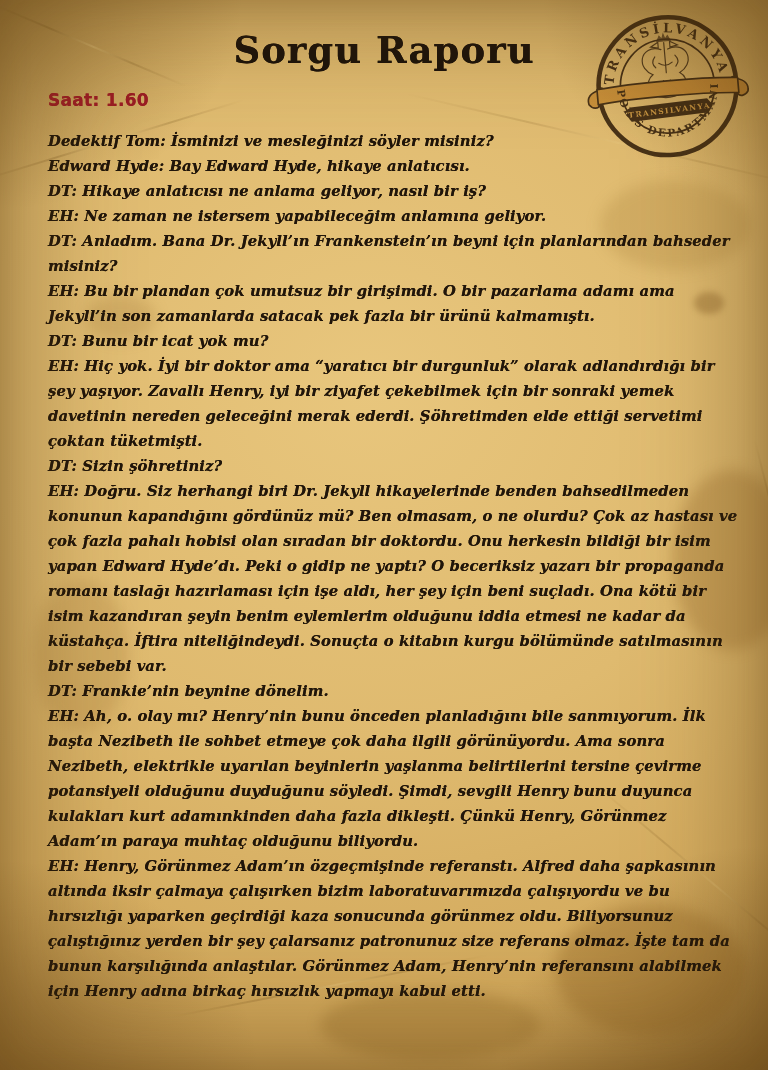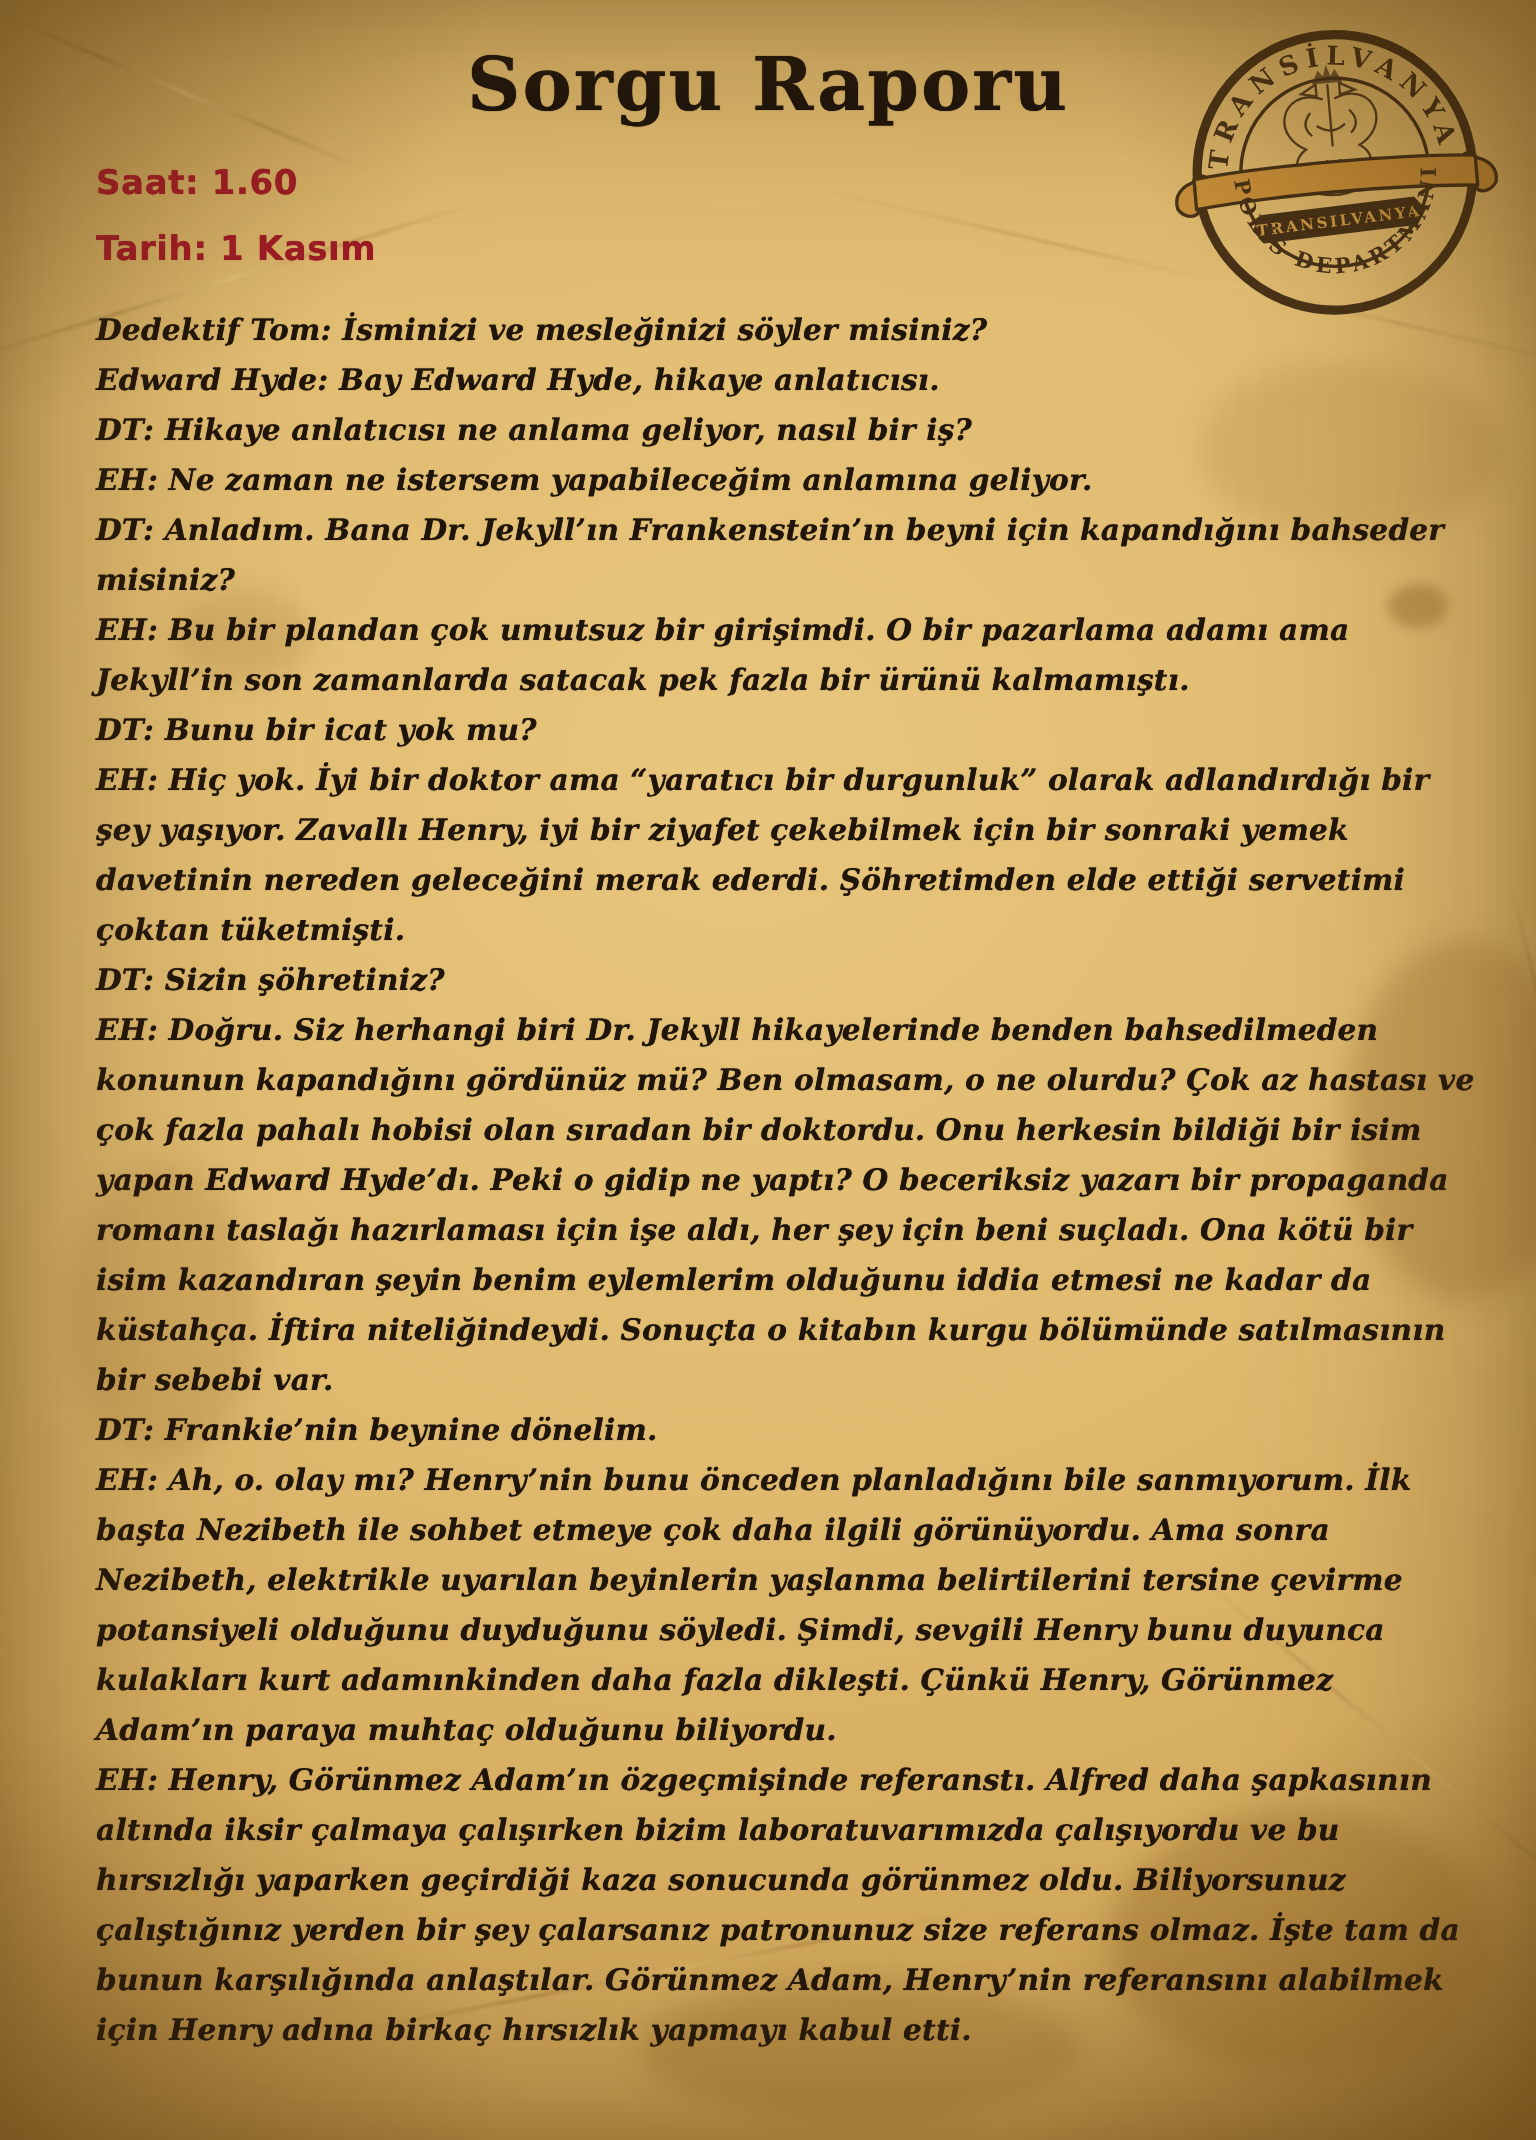--- a/index.html
+++ b/index.html
@@ -32,21 +32,21 @@
   .crease{position:absolute;height:2px;z-index:1;opacity:.55;filter:blur(.6px);
     background:linear-gradient(90deg,rgba(110,76,25,0),rgba(110,76,25,.45) 30%,rgba(238,210,140,.55) 52%,rgba(110,76,25,.40) 72%,rgba(110,76,25,0));}
   .crease.c1{left:-30px;top:140px;width:280px;transform:rotate(-17deg);}
   .crease.c2{left:-16px;top:44px;width:210px;transform:rotate(23deg);}
   .crease.c3{left:660px;top:560px;width:250px;transform:rotate(76deg);}
   .crease.c4{left:170px;top:985px;width:320px;transform:rotate(-11deg);}
   .crease.c5{left:400px;top:140px;width:420px;transform:rotate(13deg);opacity:.35;}
   .crease.c6{left:560px;top:880px;width:300px;transform:rotate(40deg);opacity:.4;}
 
   .page-title{
-    position:relative;z-index:2;margin:12px;padding-top:8px;
+    position:relative;z-index:2;margin:0;padding-top:28px;
     text-align:center;
     font:700 37px/44px "DejaVu Serif",serif;
     letter-spacing:1px;color:#18100a;
     text-shadow:0 0 .5px #18100a;
   }
   .meta{position:relative;z-index:2;margin:18px 0 0 48px;}
   .meta-line{
     font:700 17px/20px "DejaVu Sans",sans-serif;
     color:#9b1c24;margin-bottom:13px;letter-spacing:.3px;
     text-shadow:0 0 .4px #9b1c24;
@@ -82,21 +82,20 @@
   <div class="crease c2"></div>
   <div class="crease c3"></div>
   <div class="crease c4"></div>
   <div class="crease c5"></div>
   <div class="crease c6"></div>
 
   <h1 class="page-title">Sorgu Raporu</h1>
 
   <div class="meta">
     <div class="meta-line">Saat: 1.60</div>
-    <div class="meta-line">Tarih: 1 Kasım</div>
   </div>
 
   <svg class="stamp" viewBox="0 0 200 190" aria-hidden="true">
     <defs>
       <path id="arcTop" d="M 36,88 A 64,64 0 0 1 164,88" fill="none"></path>
       <path id="arcBot" d="M 40,88 A 60,60 0 0 0 160,88" fill="none"></path>
     </defs>
     <g stroke="#3b2b18" fill="none">
       <circle cx="100" cy="88" r="82" stroke-width="5.5"></circle>
       <circle cx="100" cy="88" r="56" stroke-width="2"></circle>
@@ -135,21 +134,21 @@
     <text font-size="12.5" font-weight="bold" letter-spacing="2.6" fill="#3b2b18" font-family="DejaVu Serif, serif">
       <textPath href="#arcBot" startOffset="50%" text-anchor="middle">POLİS DEPARTMANI</textPath>
     </text>
   </svg>
 
   <div class="dialogue">
     <p>Dedektif Tom: İsminizi ve mesleğinizi söyler misiniz?</p>
     <p>Edward Hyde: Bay Edward Hyde, hikaye anlatıcısı.</p>
     <p>DT: Hikaye anlatıcısı ne anlama geliyor, nasıl bir iş?</p>
     <p>EH: Ne zaman ne istersem yapabileceğim anlamına geliyor.</p>
-    <p>DT: Anladım. Bana Dr. Jekyll’ın Frankenstein’ın beyni için kapandığını bahseder misiniz?</p>
+    <p>DT: Anladım. Bana Dr. Jekyll’ın Frankenstein’ın beyni için planlarından bahseder misiniz?</p>
     <p>EH: Bu bir plandan çok umutsuz bir girişimdi. O bir pazarlama adamı ama Jekyll’in son zamanlarda satacak pek fazla bir ürünü kalmamıştı.</p>
     <p>DT: Bunu bir icat yok mu?</p>
     <p>EH: Hiç yok. İyi bir doktor ama “yaratıcı bir durgunluk” olarak adlandırdığı bir şey yaşıyor. Zavallı Henry, iyi bir ziyafet çekebilmek için bir sonraki yemek davetinin nereden geleceğini merak ederdi. Şöhretimden elde ettiği servetimi çoktan tüketmişti.</p>
     <p>DT: Sizin şöhretiniz?</p>
     <p>EH: Doğru. Siz herhangi biri Dr. Jekyll hikayelerinde benden bahsedilmeden konunun kapandığını gördünüz mü? Ben olmasam, o ne olurdu? Çok az hastası ve çok fazla pahalı hobisi olan sıradan bir doktordu. Onu herkesin bildiği bir isim yapan Edward Hyde’dı. Peki o gidip ne yaptı? O beceriksiz yazarı bir propaganda romanı taslağı hazırlaması için işe aldı, her şey için beni suçladı. Ona kötü bir isim kazandıran şeyin benim eylemlerim olduğunu iddia etmesi ne kadar da küstahça. İftira niteliğindeydi. Sonuçta o kitabın kurgu bölümünde satılmasının bir sebebi var.</p>
     <p>DT: Frankie’nin beynine dönelim.</p>
     <p>EH: Ah, o. olay mı? Henry’nin bunu önceden planladığını bile sanmıyorum. İlk başta Nezibeth ile sohbet etmeye çok daha ilgili görünüyordu. Ama sonra Nezibeth, elektrikle uyarılan beyinlerin yaşlanma belirtilerini tersine çevirme potansiyeli olduğunu duyduğunu söyledi. Şimdi, sevgili Henry bunu duyunca kulakları kurt adamınkinden daha fazla dikleşti. Çünkü Henry, Görünmez Adam’ın paraya muhtaç olduğunu biliyordu.</p>
     <p>EH: Henry, Görünmez Adam’ın özgeçmişinde referanstı. Alfred daha şapkasının altında iksir çalmaya çalışırken bizim laboratuvarımızda çalışıyordu ve bu hırsızlığı yaparken geçirdiği kaza sonucunda görünmez oldu. Biliyorsunuz çalıştığınız yerden bir şey çalarsanız patronunuz size referans olmaz. İşte tam da bunun karşılığında anlaştılar. Görünmez Adam, Henry’nin referansını alabilmek için Henry adına birkaç hırsızlık yapmayı kabul etti.</p>
 
   </div>

